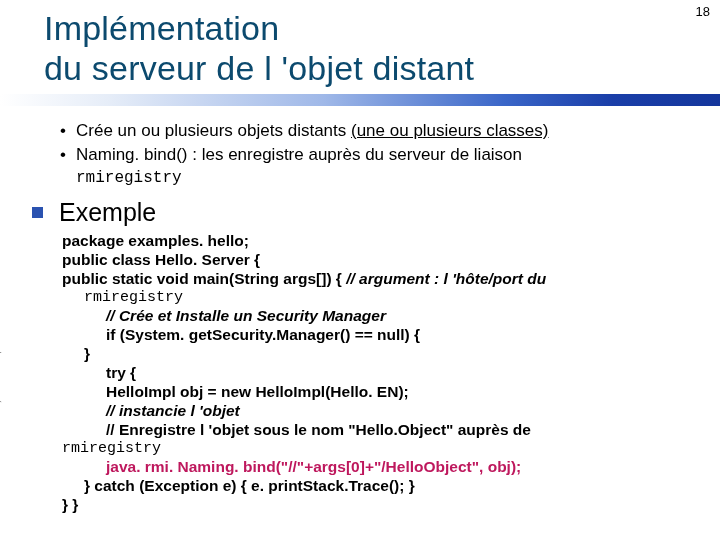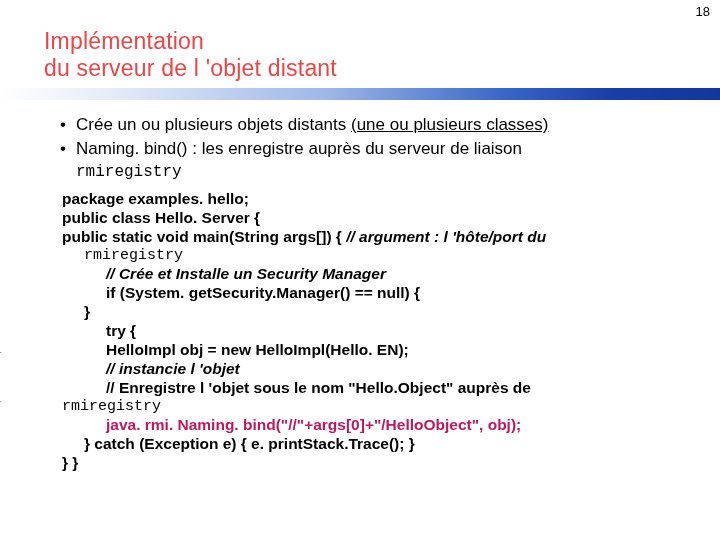--- a/index.html
+++ b/index.html
@@ -1,20 +1,20 @@
 <!DOCTYPE html>
 <html><head>
 <meta charset="utf-8">
 <style>
   * { margin: 0; padding: 0; box-sizing: border-box; }
   html, body { width: 720px; height: 540px; background: #fff; font-family: Arial, Helvetica, sans-serif; color: #000; overflow: hidden; }
   .slide { position: relative; width: 720px; height: 540px; }
   .page-number { position: absolute; top: 4px; right: 10px; font-size: 13px; color: #000; }
   .title-block { padding: 8px 0 0 44px; }
-  .title-block h1 { font-size: 23px; font-weight: 400; color: #ef4444; line-height: 1.18; letter-spacing: 0.2px; margin-top: 20px; }
+  .title-block h1 { font-size: 34px; font-weight: 400; color: #0c4a6e; line-height: 1.18; letter-spacing: 0.2px; }
   .band { margin-top: 6px; height: 12px; background: linear-gradient(to right, #fff 0%, #e6edf8 15%, #9fb8e8 45%, #3a66c8 70%, #1a3ea8 85%, #14369c 100%); }
   .body { padding: 14px 24px 0 60px; font-size: 17px; line-height: 1.28; }
   .bullets { }
   .bullet-row { display: flex; margin-bottom: 2px; }
   .bmark { width: 16px; flex: 0 0 16px; color: #000; font-size: 17px; }
   .btxt { flex: 1; }
   .btxt .light { font-weight: 400; text-decoration: underline; }
   .sub-rmir { font-family: "Courier New", monospace; font-size: 16px; margin-left: 16px; margin-top: 2px; margin-bottom: 8px; }
   .section-row { display: flex; align-items: center; margin-left: -28px; margin-top: 6px; margin-bottom: 4px; }
   .sqbullet { width: 11px; height: 11px; background: #2a52b0; margin-right: 16px; flex: 0 0 11px; }
@@ -53,20 +53,24 @@
     </div>
     <div class="bullet-row">
       <div class="bmark">•</div>
       <div class="btxt">
         <span>Naming. bind() : </span><span>les enregistre auprès du serveur de liaison</span>
       </div>
     </div>
     <div class="sub-rmir">rmiregistry</div>
   </div>
 
+  <div class="section-row">
+    <div class="sqbullet"></div>
+    <div class="section-title">Exemple</div>
+  </div>
 
   <div class="code">
     <span class="b">package examples. hello;</span><br>
     <span class="b">public class Hello. Server {</span><br>
     <span><span class="b">public static void main(String args[]) { </span><span class="b" style="font-style:italic">// argument : l 'hôte/port du</span></span><br>
     <span class="i1 mono">rmiregistry</span>
     <span class="i2 b" style="font-style:italic">// Crée et Installe un Security Manager</span>
     <span class="i2 b">if (System. getSecurity.Manager() == null) {</span>
     <span class="i1 b">}</span>
     <span class="i2 b">try {</span>

